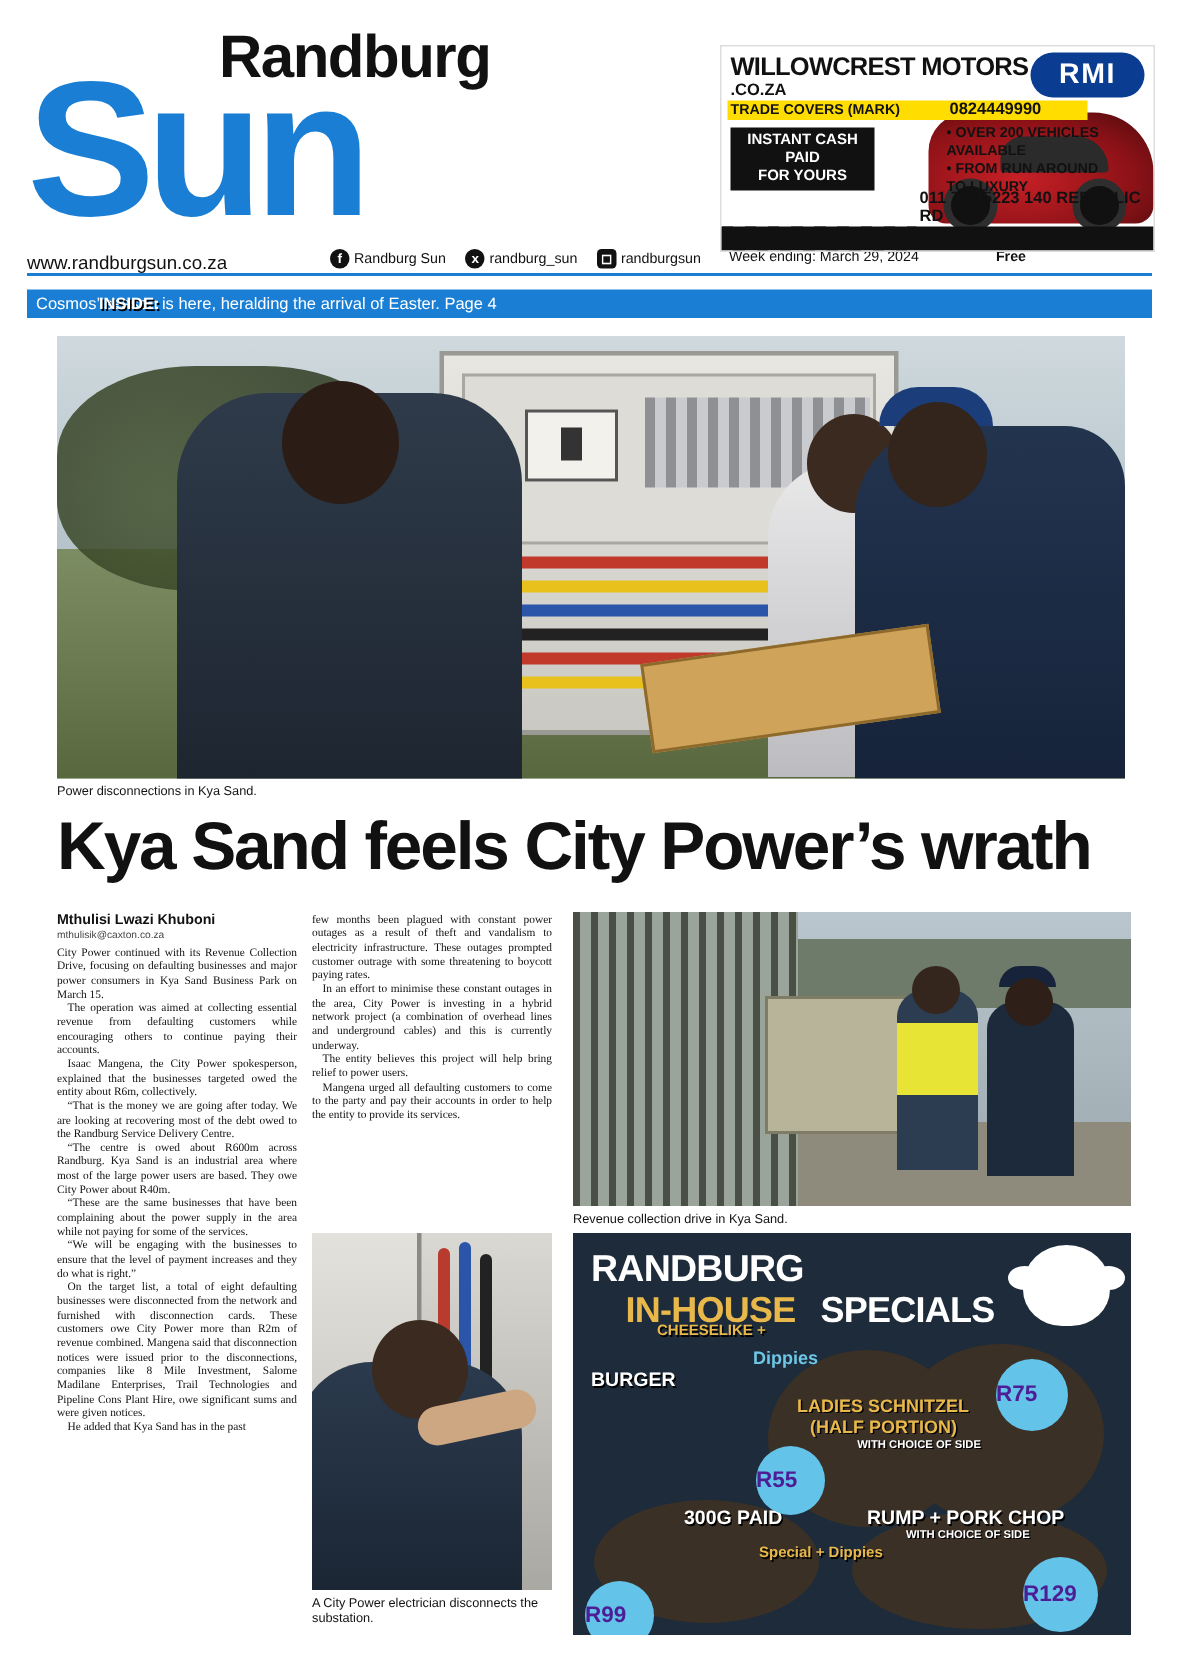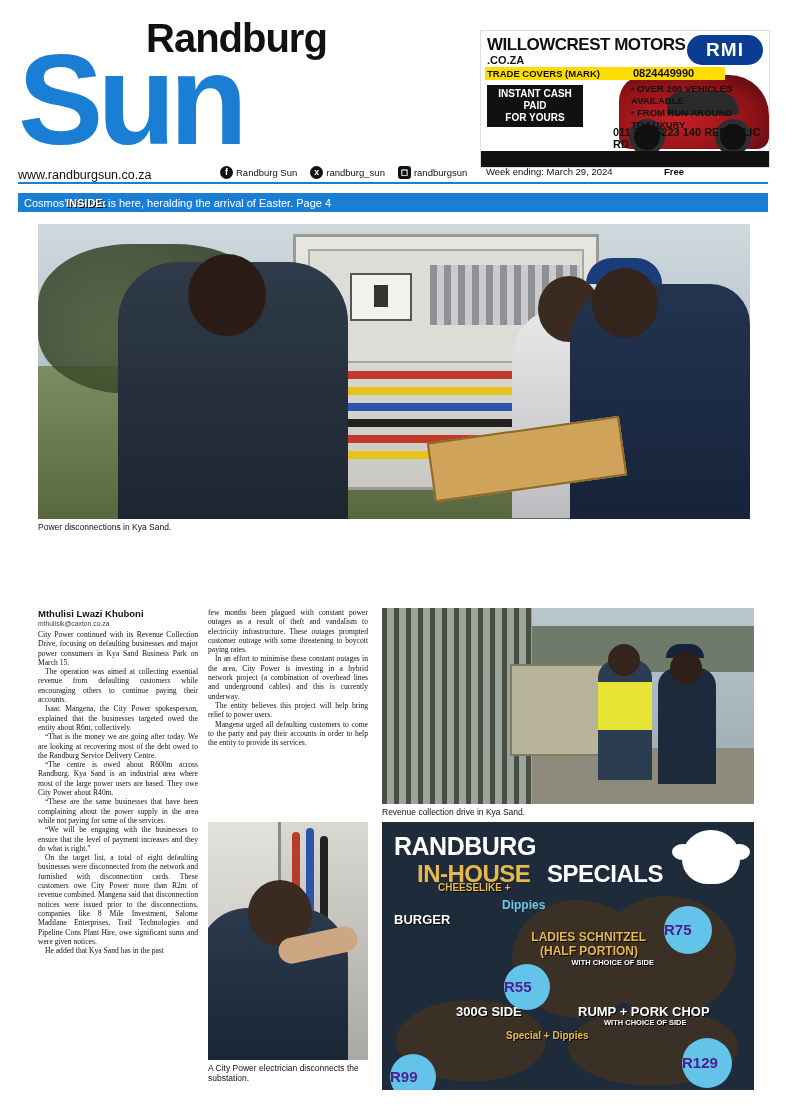--- a/index.html
+++ b/index.html
@@ -225,20 +225,21 @@
     <div class="headL"></div>
     <div class="workerR2"></div>
     <div class="headR2"></div>
     <div class="workerR"></div>
     <div class="capR"></div>
     <div class="headR"></div>
     <div class="clipboard"></div>
   </div>
   <div class="hero-cap">Power disconnections in Kya Sand.</div>
 
+  <div class="headline">Kya Sand feels City Power’s wrath</div>
 
   <div class="byline">
     <div class="name">Mthulisi Lwazi Khuboni</div>
     <div class="mail">mthulisik@caxton.co.za</div>
   </div>
 
   <div class="col col1">
     <p class="first">City Power continued with its Revenue Collection Drive, focusing on defaulting businesses and major power consumers in Kya Sand Business Park on March 15.</p>
     <p>The operation was aimed at collecting essential revenue from defaulting customers while encouraging others to continue paying their accounts.</p>
     <p>Isaac Mangena, the City Power spokesperson, explained that the businesses targeted owed the entity about R6m, collectively.</p>
@@ -293,21 +294,21 @@
     <div class="food f1"></div>
     <div class="food f2"></div>
     <div class="food f3"></div>
     <div class="food f4"></div>
 
     <div class="lbl l1">CHEESELIKE +</div>
     <div class="lbl l1b">BURGER</div>
     <div class="lbl l2">LADIES SCHNITZEL</div>
     <div class="lbl l2b">(HALF PORTION)</div>
     <div class="lbl l2c">WITH CHOICE OF SIDE</div>
-    <div class="lbl l3">300G SIDE</div>
+    <div class="lbl l3">300G PAID</div>
     <div class="lbl l4">RUMP + PORK CHOP</div>
     <div class="lbl l4b">WITH CHOICE OF SIDE</div>
     <div class="lbl l5">Special + Dippies</div>
     <div class="dplus" style="left:120px;top:76px;font-size:12px;">Dippies</div>
 
     <div class="star s1">R75</div>
     <div class="star s2">R55</div>
     <div class="star s3">R99</div>
     <div class="star s4">R129</div>
   </div>

